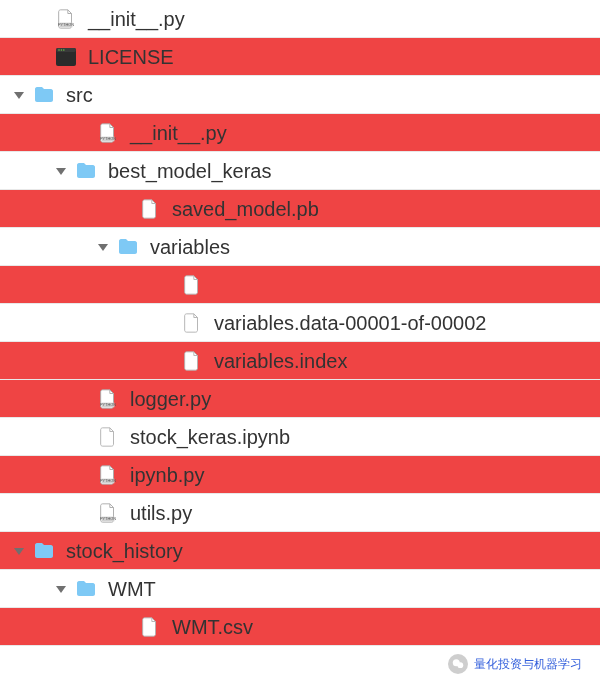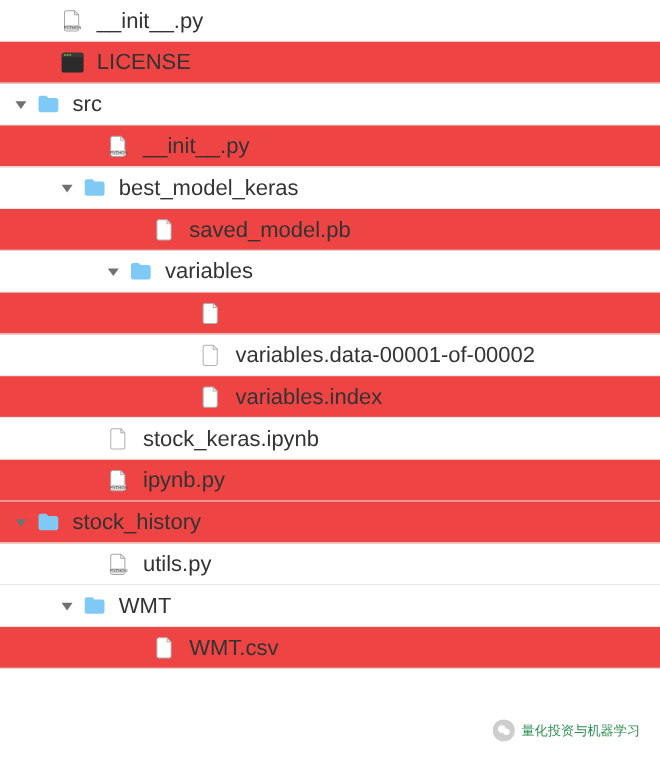--- a/index.html
+++ b/index.html
@@ -43,21 +43,21 @@
   }
   .label { line-height: 1; text-align: right; }
   .watermark {
     position: absolute;
     right: 18px;
     bottom: 16px;
     display: flex;
     align-items: center;
     gap: 6px;
     font-size: 12px;
-    color: #15803d;
+    color: #1d4ed8;
     opacity: 0.9;
   }
   .watermark .wm-icon {
     width: 20px; height: 20px; border-radius: 10px;
     background: #c9c9c9;
     display: inline-flex; align-items: center; justify-content: center;
     color: #fff; font-size: 11px;
   }
 </style>
 </head>
@@ -175,20 +175,32 @@
     <div class="row alt">
       <span class="indent" style="width: 180px;"></span>
       <span class="icon">
         <svg viewBox="0 0 24 24" width="22" height="22">
           <path fill="#fff" stroke="#b0b0b0" stroke-width="1" d="M6 2h8l4 4v14c0 1-.9 2-2 2H6c-1.1 0-2-1-2-2V4c0-1 .9-2 2-2z"></path>
           <path fill="none" stroke="#b0b0b0" stroke-width="1" d="M14 2v4h4"></path>
         </svg>
       </span>
       <span class="label">variables.index</span>
     </div>
+    <div class="row alt">
+      <span class="indent" style="width: 96px;"></span>
+      <span class="icon">
+        <svg viewBox="0 0 24 24" width="22" height="22">
+          <path fill="#fff" stroke="#a8a8a8" stroke-width="1" d="M6 2h8l4 4v14c0 1-.9 2-2 2H6c-1.1 0-2-1-2-2V4c0-1 .9-2 2-2z"></path>
+          <path fill="none" stroke="#a8a8a8" stroke-width="1" d="M14 2v4h4"></path>
+          <rect x="5" y="16" width="14" height="5" fill="#d0d0d0"></rect>
+          <text x="12" y="20" font-size="4.2" text-anchor="middle" fill="#555" font-family="Arial">PYTHON</text>
+        </svg>
+      </span>
+      <span class="label">logger.py</span>
+    </div>
     <div class="row">
       <span class="indent" style="width: 96px;"></span>
       <span class="icon">
         <svg viewBox="0 0 24 24" width="22" height="22">
           <path fill="#fff" stroke="#b0b0b0" stroke-width="1" d="M6 2h8l4 4v14c0 1-.9 2-2 2H6c-1.1 0-2-1-2-2V4c0-1 .9-2 2-2z"></path>
           <path fill="none" stroke="#b0b0b0" stroke-width="1" d="M14 2v4h4"></path>
         </svg>
       </span>
       <span class="label">stock_keras.ipynb</span>
     </div>
@@ -197,45 +209,45 @@
       <span class="icon">
         <svg viewBox="0 0 24 24" width="22" height="22">
           <path fill="#fff" stroke="#a8a8a8" stroke-width="1" d="M6 2h8l4 4v14c0 1-.9 2-2 2H6c-1.1 0-2-1-2-2V4c0-1 .9-2 2-2z"></path>
           <path fill="none" stroke="#a8a8a8" stroke-width="1" d="M14 2v4h4"></path>
           <rect x="5" y="16" width="14" height="5" fill="#d0d0d0"></rect>
           <text x="12" y="20" font-size="4.2" text-anchor="middle" fill="#555" font-family="Arial">PYTHON</text>
         </svg>
       </span>
       <span class="label">ipynb.py</span>
     </div>
+    <div class="row">
+      <span class="indent" style="width: 96px;"></span>
+      <span class="icon">
+        <svg viewBox="0 0 24 24" width="22" height="22">
+          <path fill="#fff" stroke="#a8a8a8" stroke-width="1" d="M6 2h8l4 4v14c0 1-.9 2-2 2H6c-1.1 0-2-1-2-2V4c0-1 .9-2 2-2z"></path>
+          <path fill="none" stroke="#a8a8a8" stroke-width="1" d="M14 2v4h4"></path>
+          <rect x="5" y="16" width="14" height="5" fill="#d0d0d0"></rect>
+          <text x="12" y="20" font-size="4.2" text-anchor="middle" fill="#555" font-family="Arial">PYTHON</text>
+        </svg>
+      </span>
+      <span class="label">utils.py</span>
+    </div>
     <div class="row alt">
       <span class="indent" style="width: 12px;"></span>
       <span class="disclosure">
         <svg viewBox="0 0 12 12">
           <path d="M1 3 L11 3 L6 10 Z"></path>
         </svg>
       </span>
       <span class="icon">
         <svg viewBox="0 0 24 24" width="24" height="24">
           <path fill="#7ec9f5" d="M3 6c0-1 .8-2 2-2h5l2 2h7c1 0 2 1 2 2v9c0 1-.9 2-2 2H5c-1.1 0-2-1-2-2V6z"></path>
         </svg>
       </span>
       <span class="label">stock_history</span>
-    </div>
-    <div class="row">
-      <span class="indent" style="width: 96px;"></span>
-      <span class="icon">
-        <svg viewBox="0 0 24 24" width="22" height="22">
-          <path fill="#fff" stroke="#a8a8a8" stroke-width="1" d="M6 2h8l4 4v14c0 1-.9 2-2 2H6c-1.1 0-2-1-2-2V4c0-1 .9-2 2-2z"></path>
-          <path fill="none" stroke="#a8a8a8" stroke-width="1" d="M14 2v4h4"></path>
-          <rect x="5" y="16" width="14" height="5" fill="#d0d0d0"></rect>
-          <text x="12" y="20" font-size="4.2" text-anchor="middle" fill="#555" font-family="Arial">PYTHON</text>
-        </svg>
-      </span>
-      <span class="label">utils.py</span>
     </div>
     <div class="row">
       <span class="indent" style="width: 54px;"></span>
       <span class="disclosure">
         <svg viewBox="0 0 12 12">
           <path d="M1 3 L11 3 L6 10 Z"></path>
         </svg>
       </span>
       <span class="icon">
         <svg viewBox="0 0 24 24" width="24" height="24">

